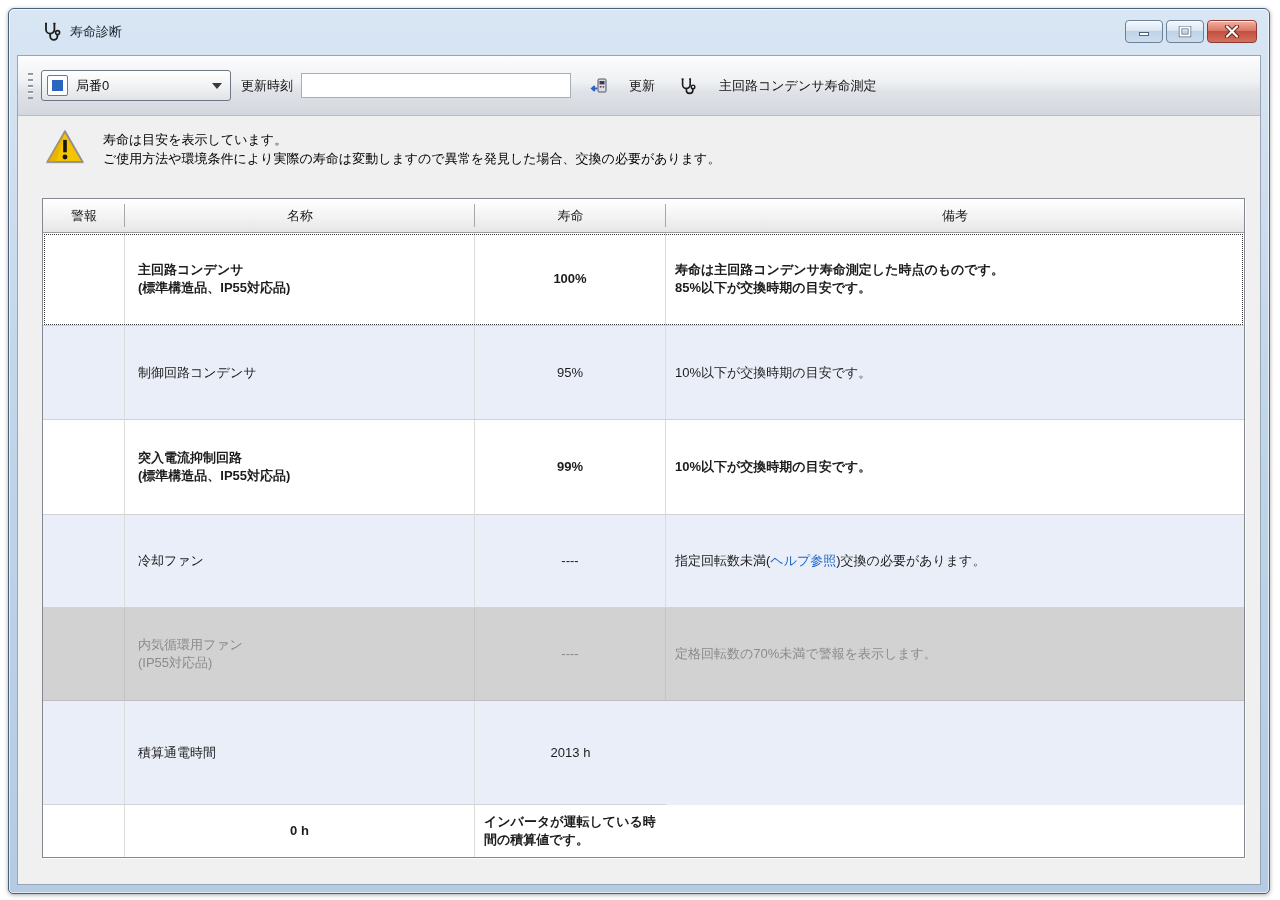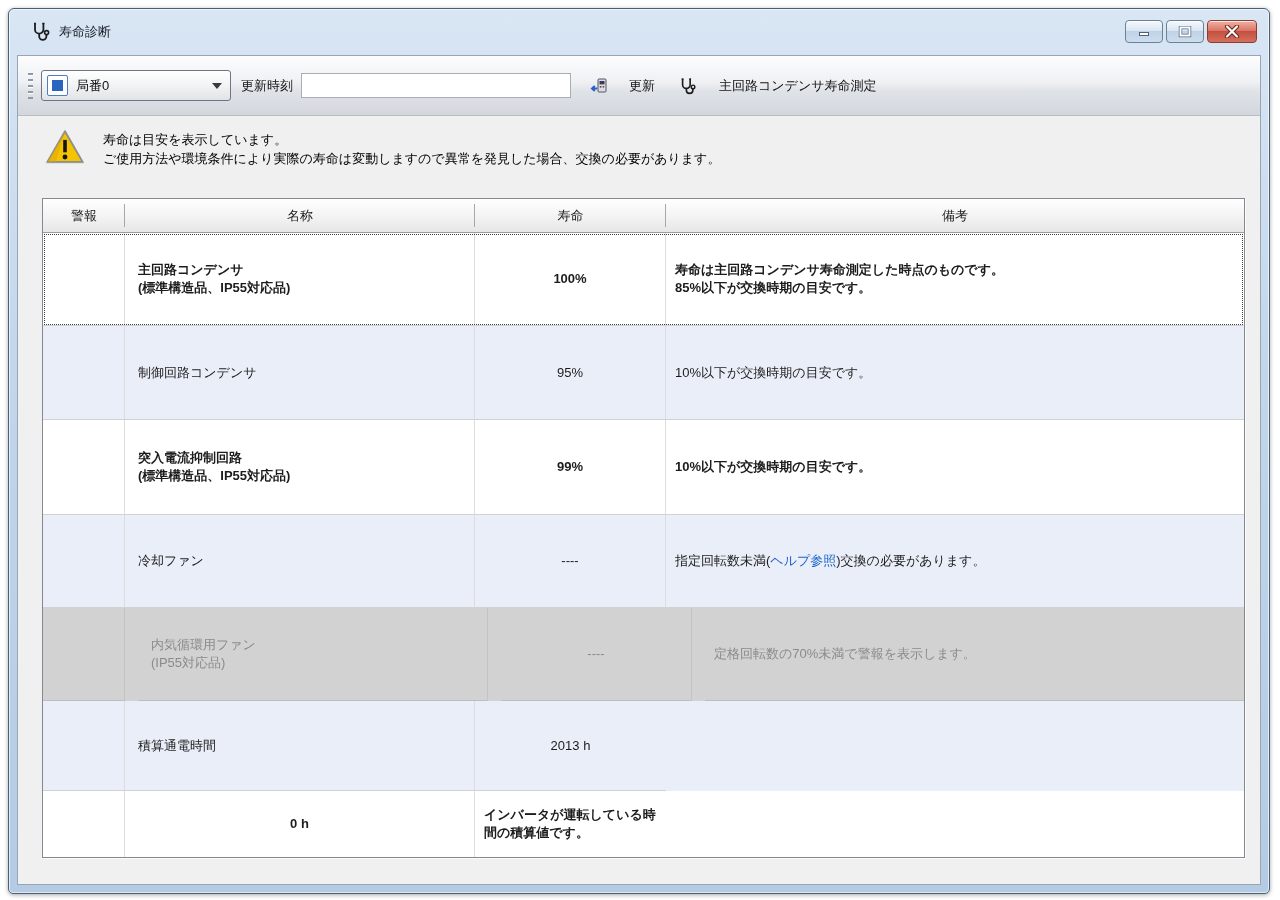--- a/index.html
+++ b/index.html
@@ -4,21 +4,21 @@
 <style>
   html,body{margin:0;padding:0;width:1280px;height:900px;background:#ffffff;overflow:hidden;
     font-family:"Liberation Sans","DejaVu Sans",sans-serif;-webkit-font-smoothing:antialiased;}
   *{box-sizing:border-box;}
 
   
   .window{position:absolute;left:8px;top:8px;width:1262px;height:886px;
     background:linear-gradient(180deg,#d9e6f4 0%,#c3d6ea 40%,#b4cbe3 100%);
     border:1px solid #49607a;border-radius:6px 6px 5px 5px;
     box-shadow:inset 0 0 0 1px rgba(255,255,255,.6),0 1px 4px rgba(0,0,0,.35);}
-  .titlebar{position:absolute;left:4px;top:0;right:0;height:46px;display:flex;align-items:center;padding:0 12px;}
+  .titlebar{position:absolute;left:15px;top:0;right:0;height:46px;display:flex;align-items:center;padding:0 12px;}
   .title-icon{width:20px;height:20px;margin:0 8px 0 6px;flex:0 0 auto;}
   .title-text{font-size:13px;color:#18202a;}
   .winbtns{position:absolute;right:12px;top:11px;display:flex;gap:3px;}
   .winbtn{height:23px;border-radius:4px;display:flex;align-items:center;justify-content:center;
     border:1px solid #6c8097;box-shadow:inset 0 1px 0 rgba(255,255,255,.7);cursor:default;}
   .winbtn.min,.winbtn.max{width:38px;background:linear-gradient(180deg,#f4f8fc 0%,#dbe7f3 45%,#bfd3e8 50%,#cddded 100%);}
   .winbtn.close{width:50px;border-color:#8e3c33;background:linear-gradient(180deg,#f0b0a4 0%,#dd7868 45%,#c3503f 50%,#d4705f 100%);}
 
   
   .client{position:absolute;left:8px;top:46px;right:8px;bottom:8px;background:#f0f0f0;
@@ -65,24 +65,24 @@
     font-size:13px;color:#1c1c1c;line-height:18px;}
   .trow .cell:last-child{border-right:none;}
   .trow:last-child .cell{border-bottom:none;}
   .cell.name{padding-left:13px;white-space:pre-line;}
   .cell.life{justify-content:center;text-align:center;}
   .cell.remark{padding-left:9px;white-space:pre-line;display:block;display:flex;}
   .cell.remark .rtext{white-space:pre-line;}
   .zebra{background:#eaeef8;}
   .white{background:#ffffff;font-weight:bold;}
   .selected{outline:1px dotted #3c3c3c;outline-offset:-2px;}
-  .disabled{background:#d2d2d2;gap:13px;}
+  .disabled{background:#d2d2d2;}
   .disabled .cell{color:#8b8b8b;border-right-color:#c4c4c4;border-bottom-color:#bebebe;}
   .help-link{color:#1862c6;text-decoration:none;cursor:pointer;}
-  .r93{height:93px;} .r94{height:94px;} .r95{height:95px;} .r90{height:90px;}
+  .r93{height:93px;} .r94{height:94px;} .r95{height:95px;} .r90{height:104px;}
 </style>
 </head>
 <body>
 
 <div class="window">
 
   <div class="titlebar">
     <svg class="title-icon" viewBox="0 0 20 20">
       <path d="M4 2v5.5a4.2 4.2 0 0 0 8.4 0V2" fill="none" stroke="#1c1c1c" stroke-width="1.8" stroke-linecap="square"></path>
       <path d="M3 1.5h2M11.4 1.5h2" stroke="#1c1c1c" stroke-width="1.6"></path>

